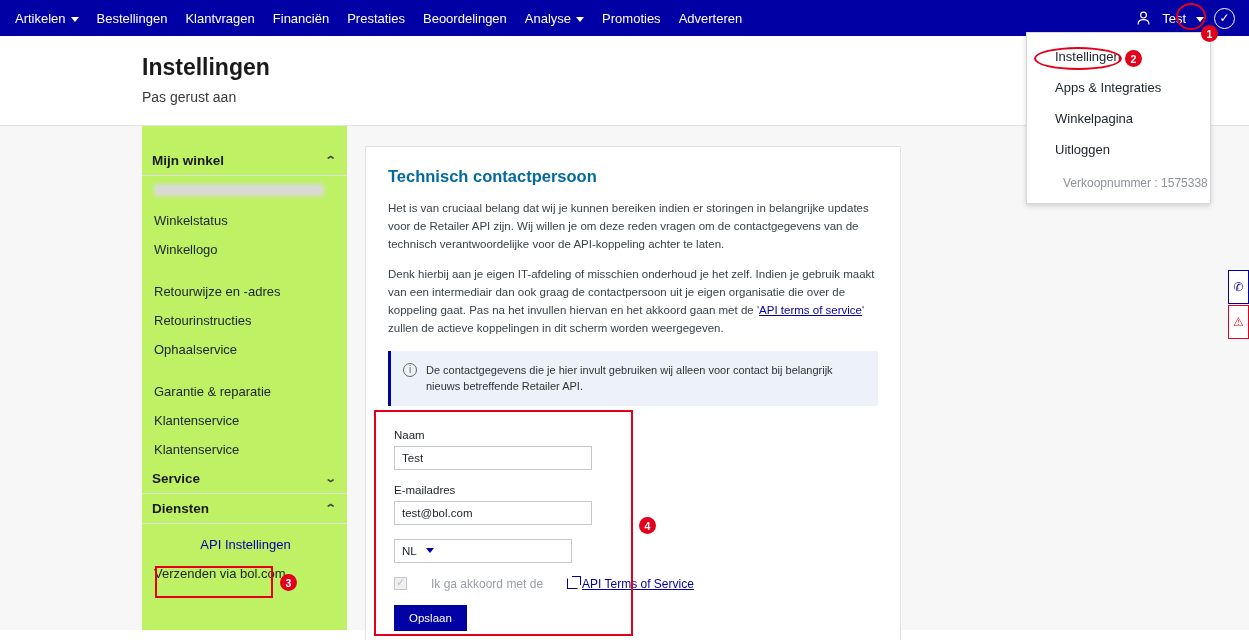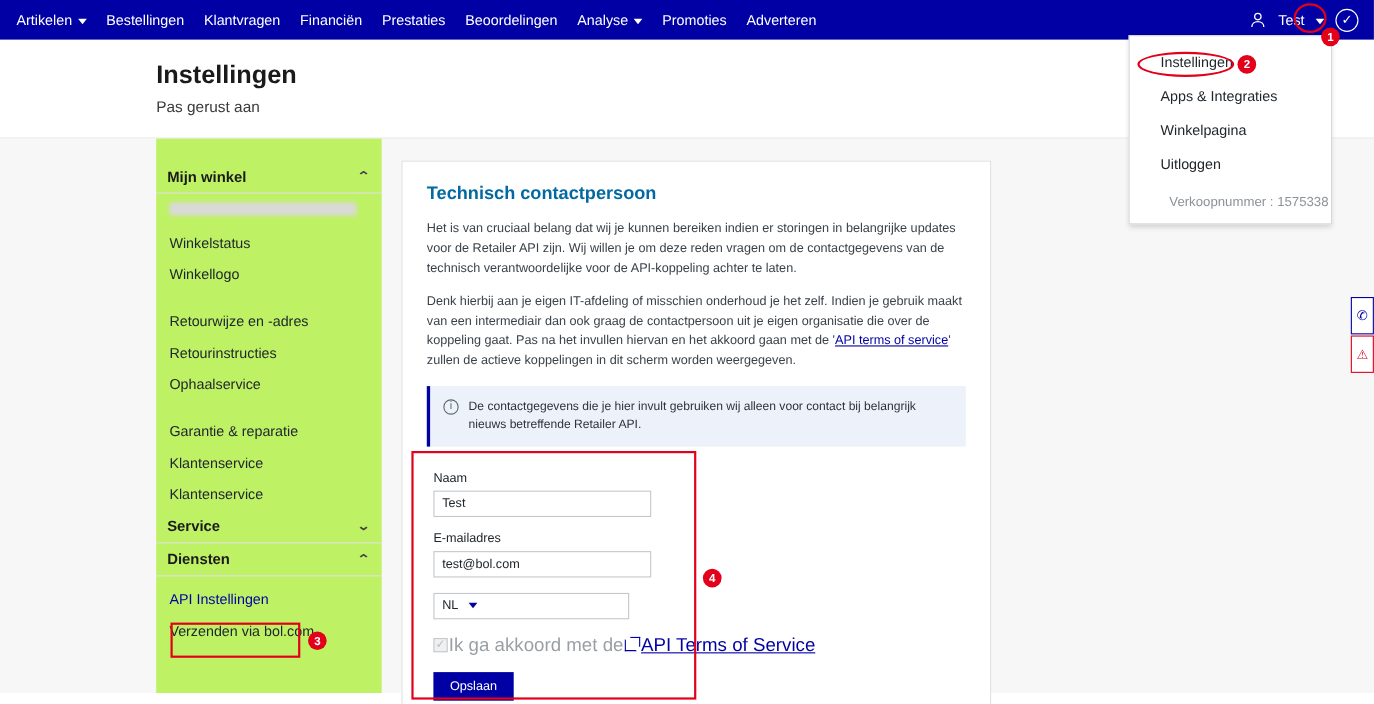--- a/index.html
+++ b/index.html
@@ -120,20 +120,21 @@
   .side-item.gap { margin-top: 13px; }
   .redacted {
     margin: 8px 10px 10px 12px;
     height: 12px;
     width: 170px;
     background: #d9d9d9;
     filter: blur(2px);
   }
   .side-item.active {
     color: #0000a4;
+    text-align: center;
   }
 
   
   .main-wrap {
     padding: 20px 0 0 18px;
     flex: 1;
   }
   .card {
     width: 536px;
     background: #ffffff;
@@ -202,22 +203,22 @@
     border-left: 4px solid transparent;
     border-right: 4px solid transparent;
     border-top: 5px solid #0000a4;
     margin-left: 4px;
   }
   .country-sel { width: 178px; justify-content: flex-start; gap: 5px; }
 
   .agree-row {
     display: flex;
     align-items: center;
-    gap: 1px;
-    font-size: 17px;
+    gap: 24px;
+    font-size: 12px;
     color: #9a9fa4;
     margin-bottom: 14px;
   }
   .checkbox {
     width: 13px; height: 13px;
     border: 1px solid #c4c8cc;
     background: #f0f0f0;
     display: inline-block;
     position: relative;
   }

